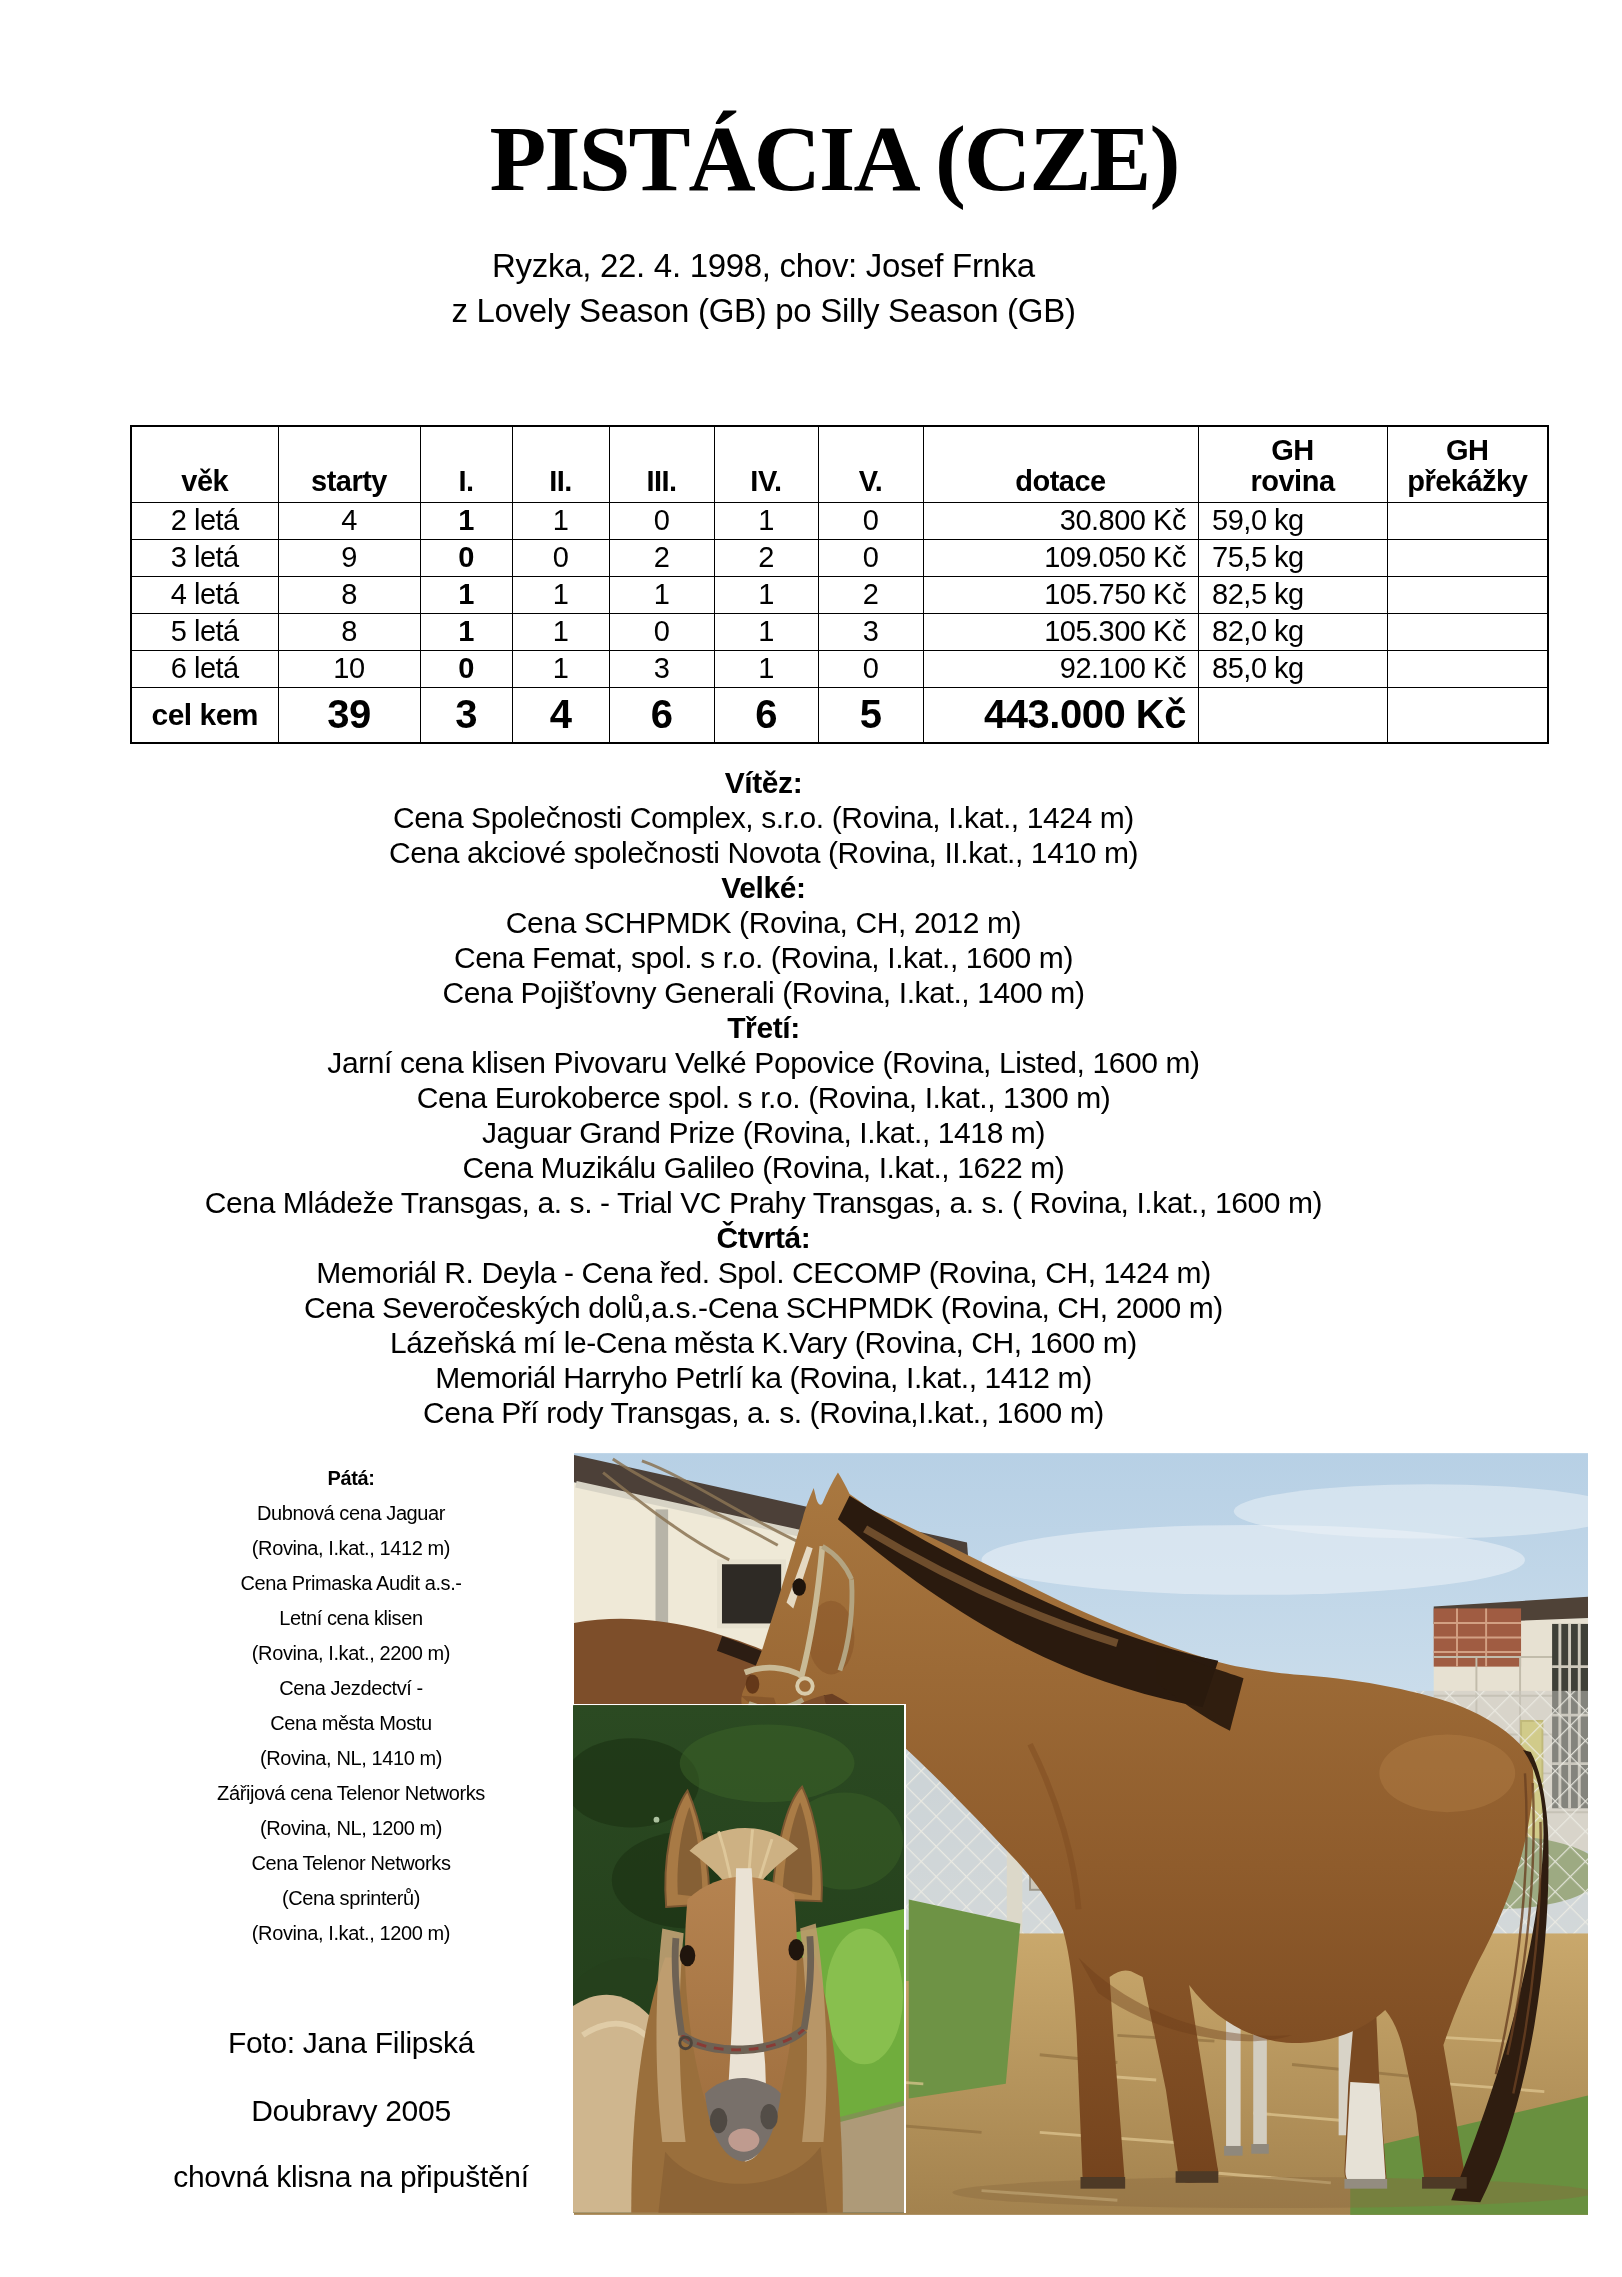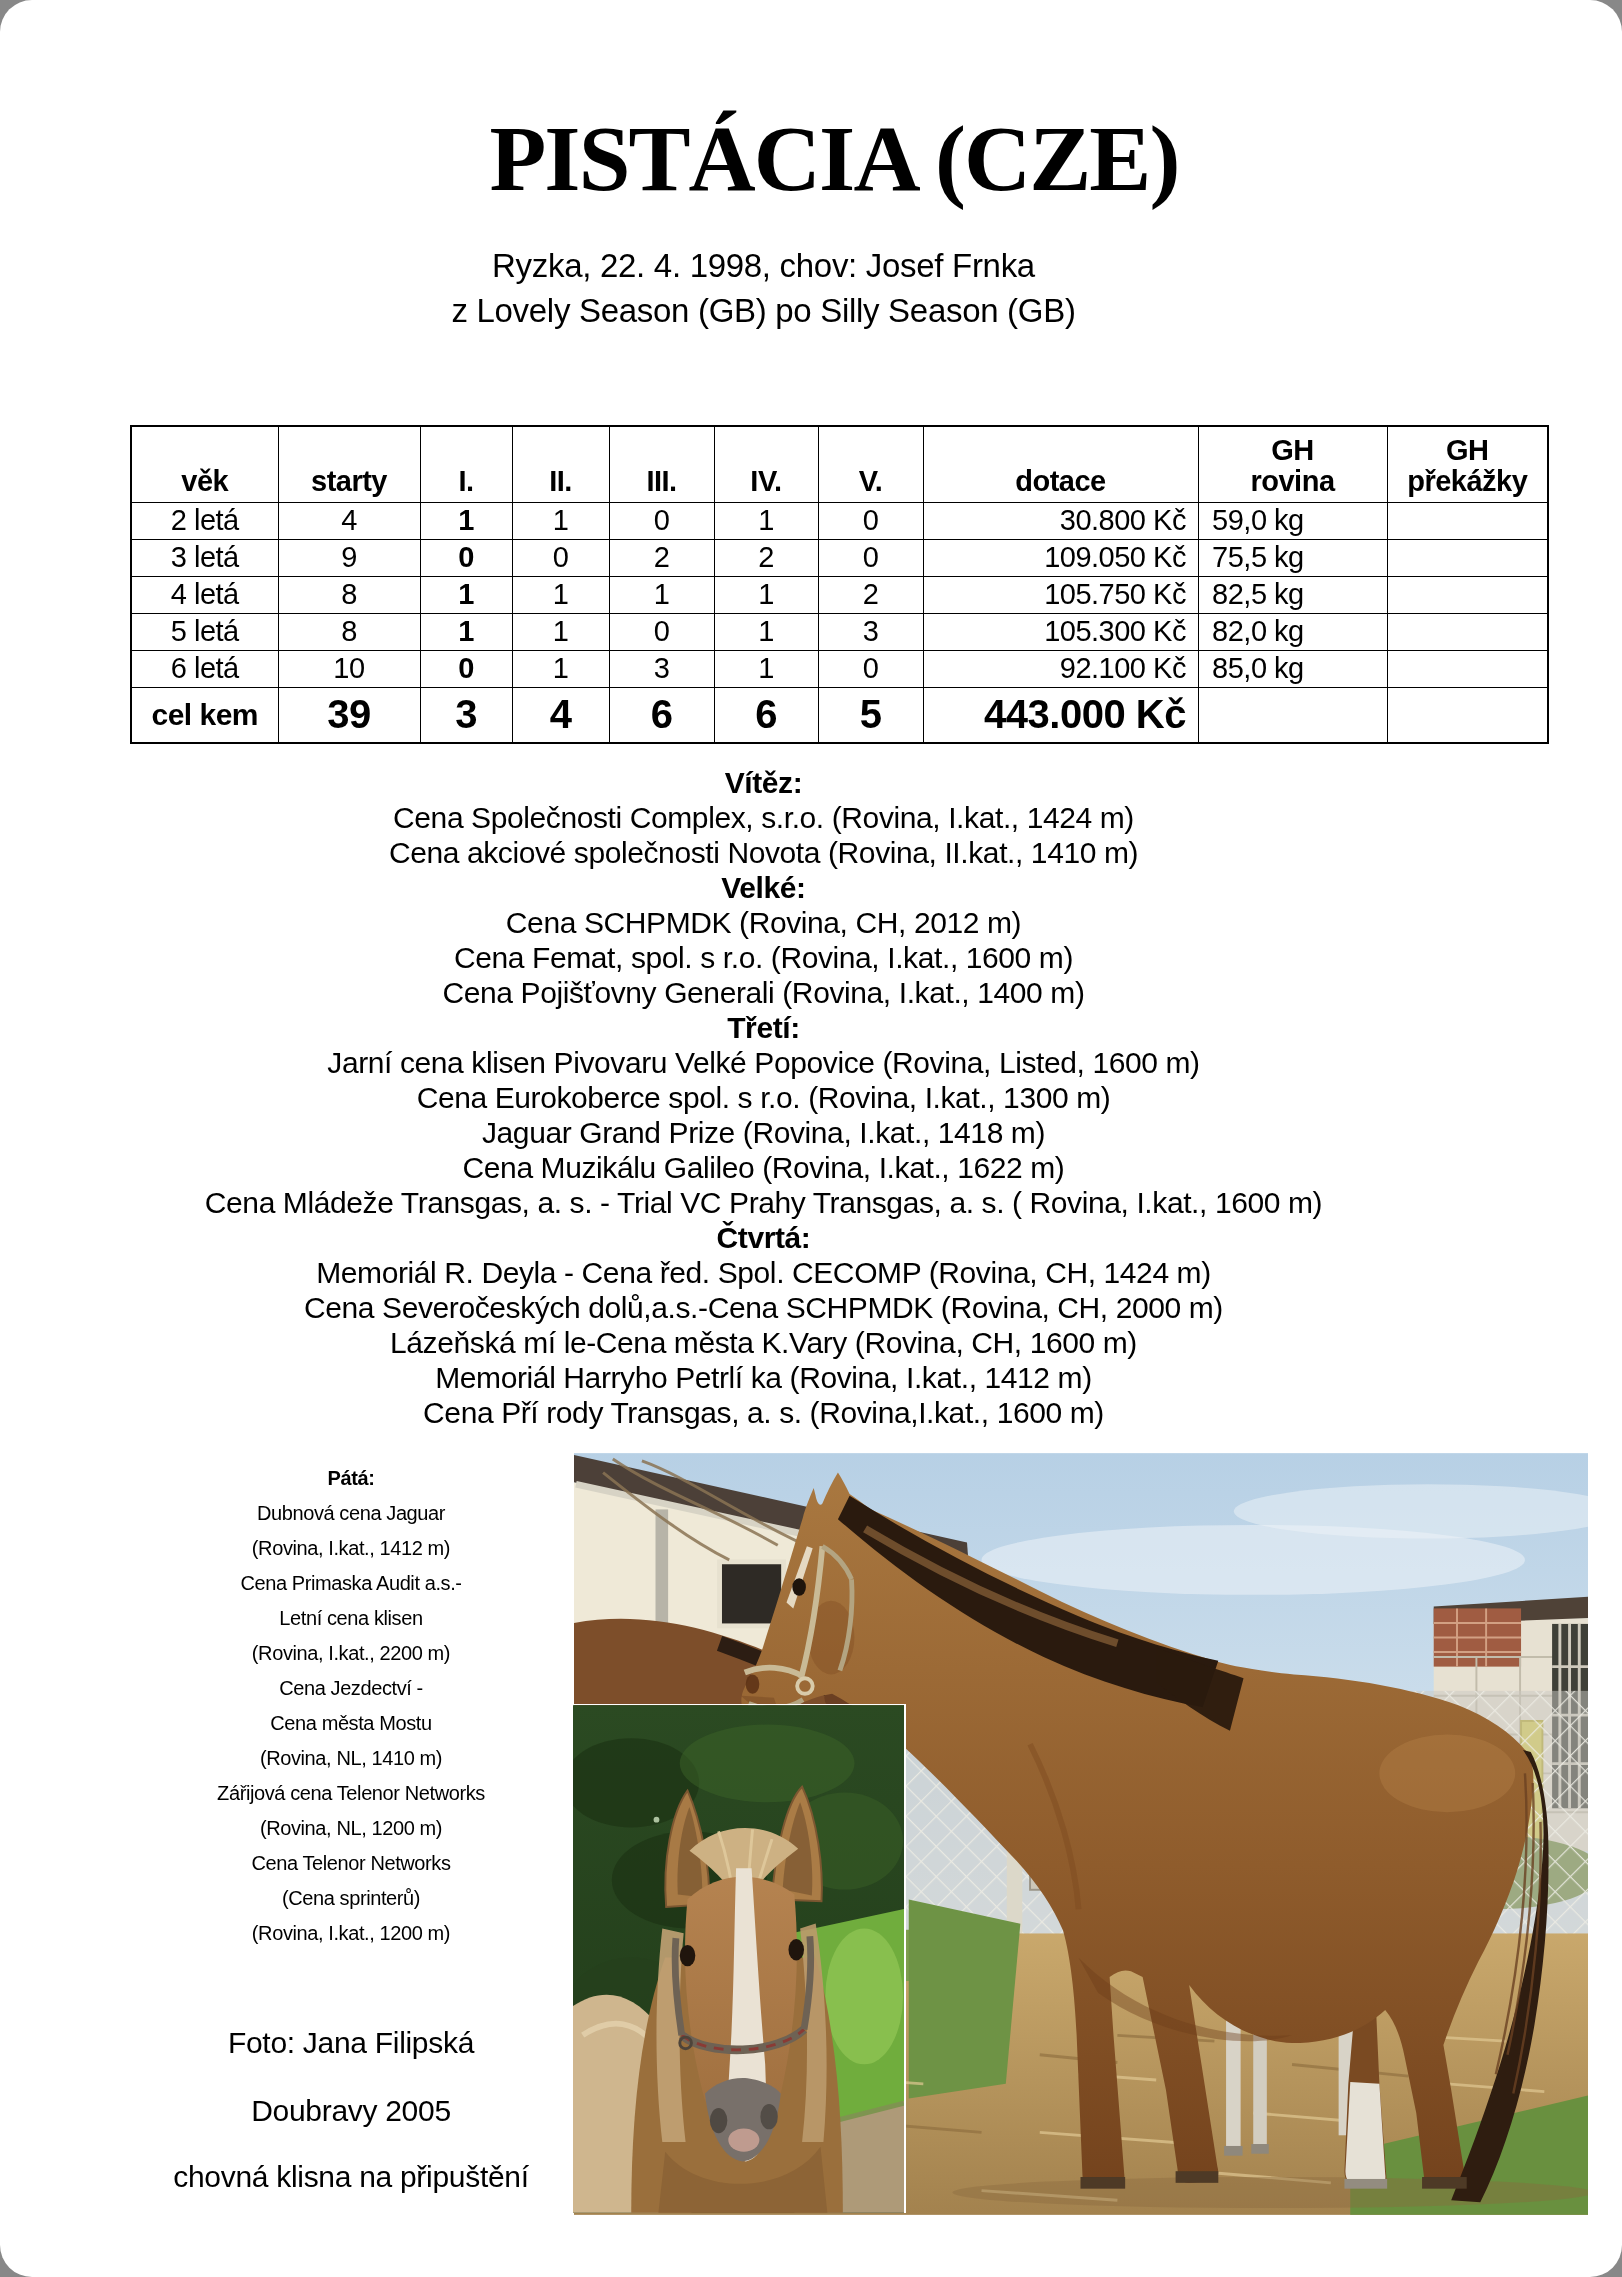--- a/index.html
+++ b/index.html
@@ -1,17 +1,17 @@
 <!DOCTYPE html>
 <html><head>
 <meta charset="utf-8">
 <style>
   html,body{margin:0;padding:0;background:#888;}
   .page{position:relative;width:1622px;height:2277px;background:#ffffff;margin:0 auto;
-        font-family:"Liberation Sans",sans-serif;color:#000;overflow:hidden;border-radius:32px;}
+        font-family:"Liberation Sans",sans-serif;color:#000;overflow:hidden;}
   .title{position:absolute;top:43px;left:23px;width:1622px;text-align:center;
          font-family:"Liberation Serif",serif;font-weight:700;font-size:93px;letter-spacing:-1.9px;}
   .subtitle{position:absolute;top:243px;left:0;width:1527px;text-align:center;
             font-size:33px;line-height:45px;letter-spacing:-0.3px;}
   table.stats{position:absolute;left:130px;top:425px;width:1417px;border-collapse:collapse;
               table-layout:fixed;border:2.9px solid #000;}
   .stats th,.stats td{border:1.9px solid #000;padding:0;overflow:hidden;}
   .stats thead th{font-size:29px;font-weight:700;vertical-align:bottom;padding-bottom:4.9px;
                   height:70px;text-align:center;letter-spacing:-0.5px;line-height:31px;margin-left:16px;}
   .stats td{font-size:29px;text-align:center;height:36px;letter-spacing:-0.5px;}

